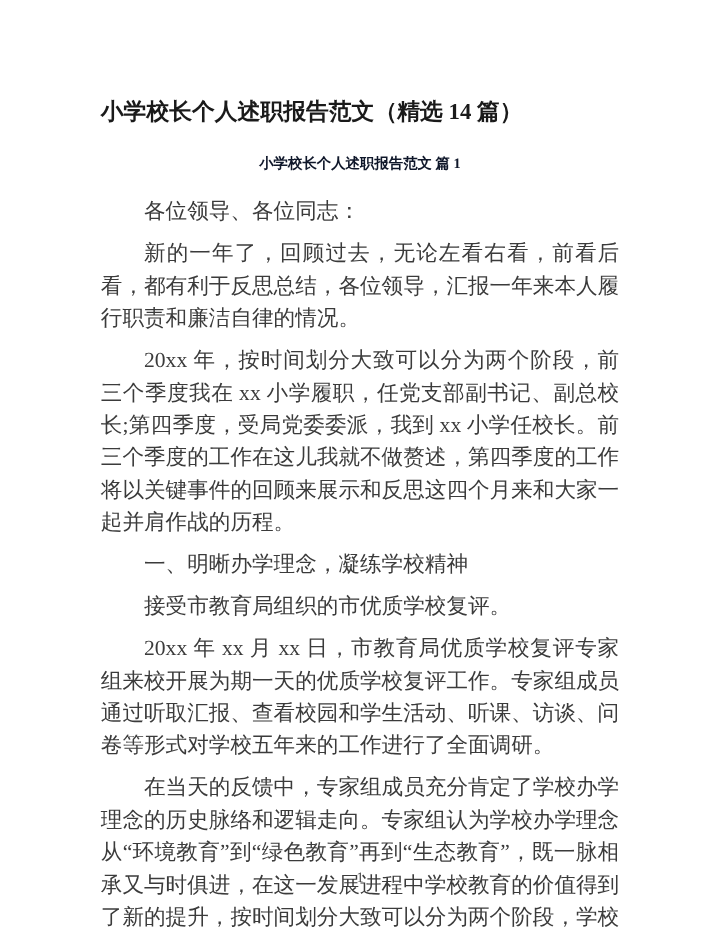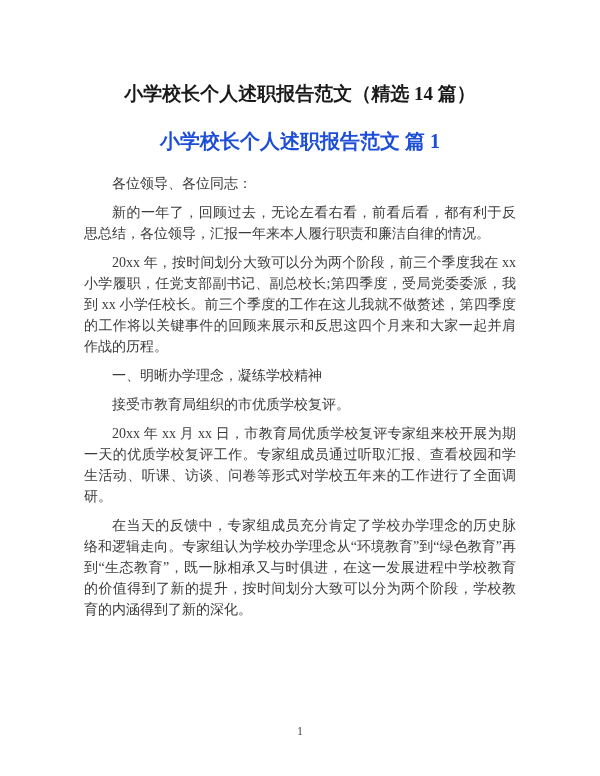--- a/index.html
+++ b/index.html
@@ -17,34 +17,34 @@
   }
   .content {
     width: 432px;
     margin: 0 auto;
     padding-top: 82px;
   }
   .doc-title {
     font-size: 19px;
     font-weight: bold;
     color: #1a1a1a;
-    text-align: center;
+    text-align: left;
     line-height: 1.25;
     margin: 0 0 23px 0;
   }
   .doc-subtitle {
-    font-size: 20px;
+    font-size: 12px;
     font-weight: bold;
-    color: #1d4ed8;
+    color: #0f172a;
     text-align: center;
     line-height: 1.2;
     margin: 0 0 20px 0;
   }
   .para {
-    font-size: 14px;
+    font-size: 18px;
     line-height: 1.5;
     color: #3b3b3b;
     text-align: justify;
     text-indent: 2em;
     margin: 0 0 8px 0;
     word-break: break-all;
   }
   .page-number {
     position: absolute;
     left: 0;

